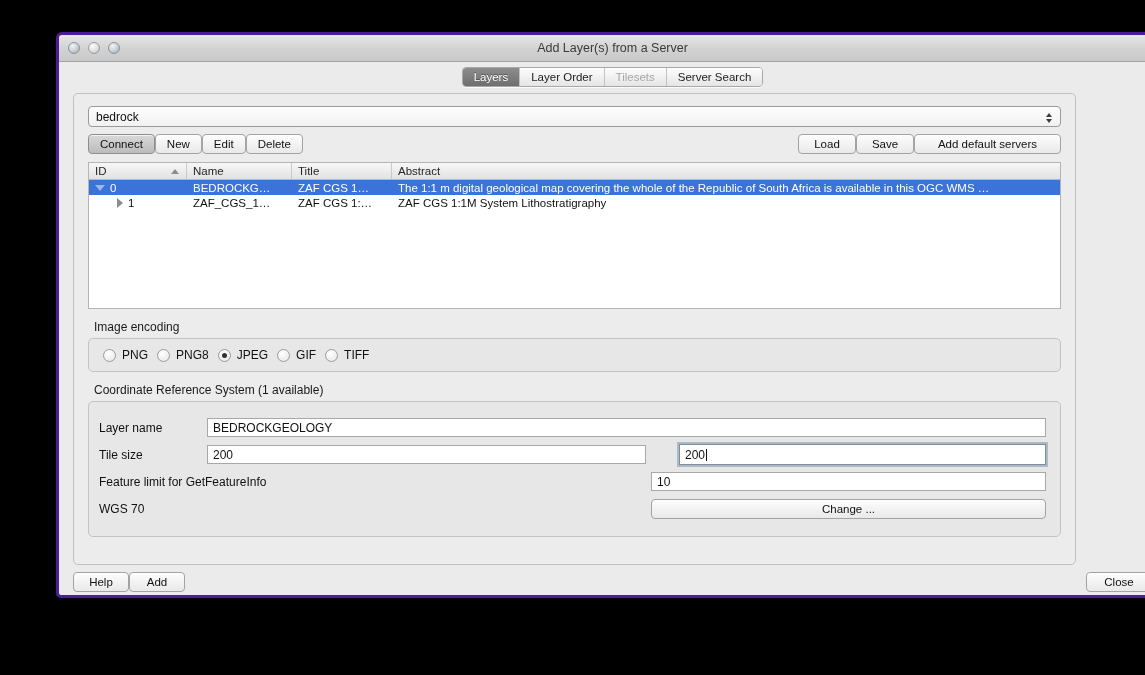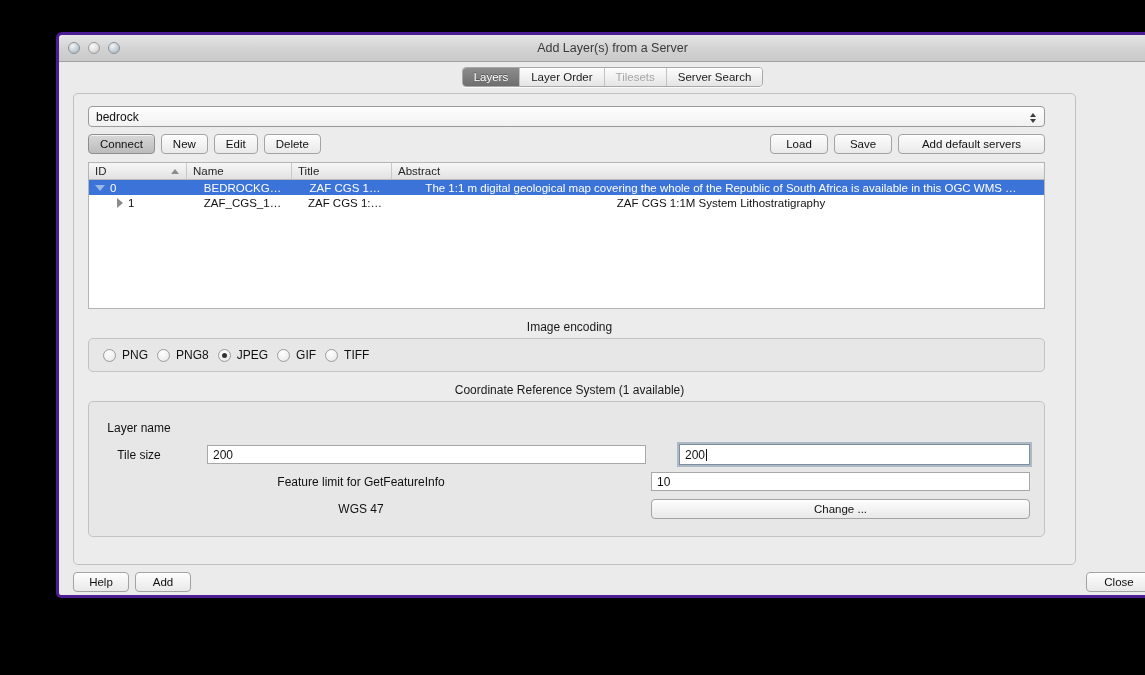--- a/index.html
+++ b/index.html
@@ -69,21 +69,21 @@
   .tab.disabled { color: #a6a6a6; }
 
   
   .panel {
     position: absolute; left: 14px; top: 58px;
     width: 1003px; height: 472px;
     background: #ececec;
     border: 1px solid #c0c0c0;
     border-radius: 5px;
   }
-  .inner { position: absolute; left: 14px; top: 12px; right: 30px; text-align: center; }
+  .inner { position: absolute; left: 14px; top: 12px; right: 14px; }
 
   
   .combo {
     position: relative; height: 21px;
     background: linear-gradient(to bottom,#fefefe,#f1f1f1);
     border: 1px solid #9a9a9a; border-radius: 4px;
     display: flex; align-items: center; padding: 0 24px 0 7px;
     font-size: 12px; color: #111;
   }
   .combo .stepper {
@@ -96,21 +96,21 @@
   .ar-dn { border-top: 4px solid #3c3c3c; }
 
   
   .btnrow { display: flex; align-items: center; margin-top: 7px; }
   .btn {
     height: 20px; padding: 0 11px;
     font-size: 11.5px; color: #111;
     background: linear-gradient(to bottom,#fdfdfd,#e9e9e9);
     border: 1px solid #a3a3a3; border-radius: 4px;
     display: flex; align-items: center; justify-content: center;
-    margin-right: 6px; white-space: nowrap;
+    white-space: nowrap;
     box-shadow: 0 1px 0 rgba(255,255,255,.7) inset;
   }
   .btn.primary { background: linear-gradient(to bottom,#d8d8d8,#bcbcbc); border-color: #8e8e8e; }
   .spacer { flex: 1; }
   .btn.last { margin-right: 0; }
 
   
   .listbox {
     margin-top: 8px; height: 147px;
     background: #fff; border: 1px solid #b4b4b4;
@@ -288,38 +288,39 @@
           </label>
         </div>
       </div>
 
       <div class="grouplabel">Coordinate Reference System (1 available)</div>
       <div class="groupbox">
         <div class="form">
 
           <div class="frow">
             <div class="flabel" style="width:80px">Layer name</div>
+            <div class="input" style="flex:1">BEDROCKGEOLOGY</div>
           </div>
 
           <div class="frow">
             <div class="flabel" style="width:80px">Tile size</div>
             <div class="input" style="width:439px">200</div>
             <div class="input focused" style="flex:1; margin-left:5px;">
               <span>200</span>
                 <span class="caret"></span>
             </div>
           </div>
 
           <div class="frow">
             <div class="flabel" style="width:524px">Feature limit for GetFeatureInfo</div>
             <div class="input" style="flex:1">10</div>
           </div>
 
           <div class="frow">
-            <div class="flabel" style="width:524px">WGS 47</div>
+            <div class="flabel" style="width:524px">WGS 70</div>
             <div style="flex:1">
               <div class="btn change">Change ...</div>
             </div>
           </div>
 
         </div>
       </div>
 
     </div>
   </div>

